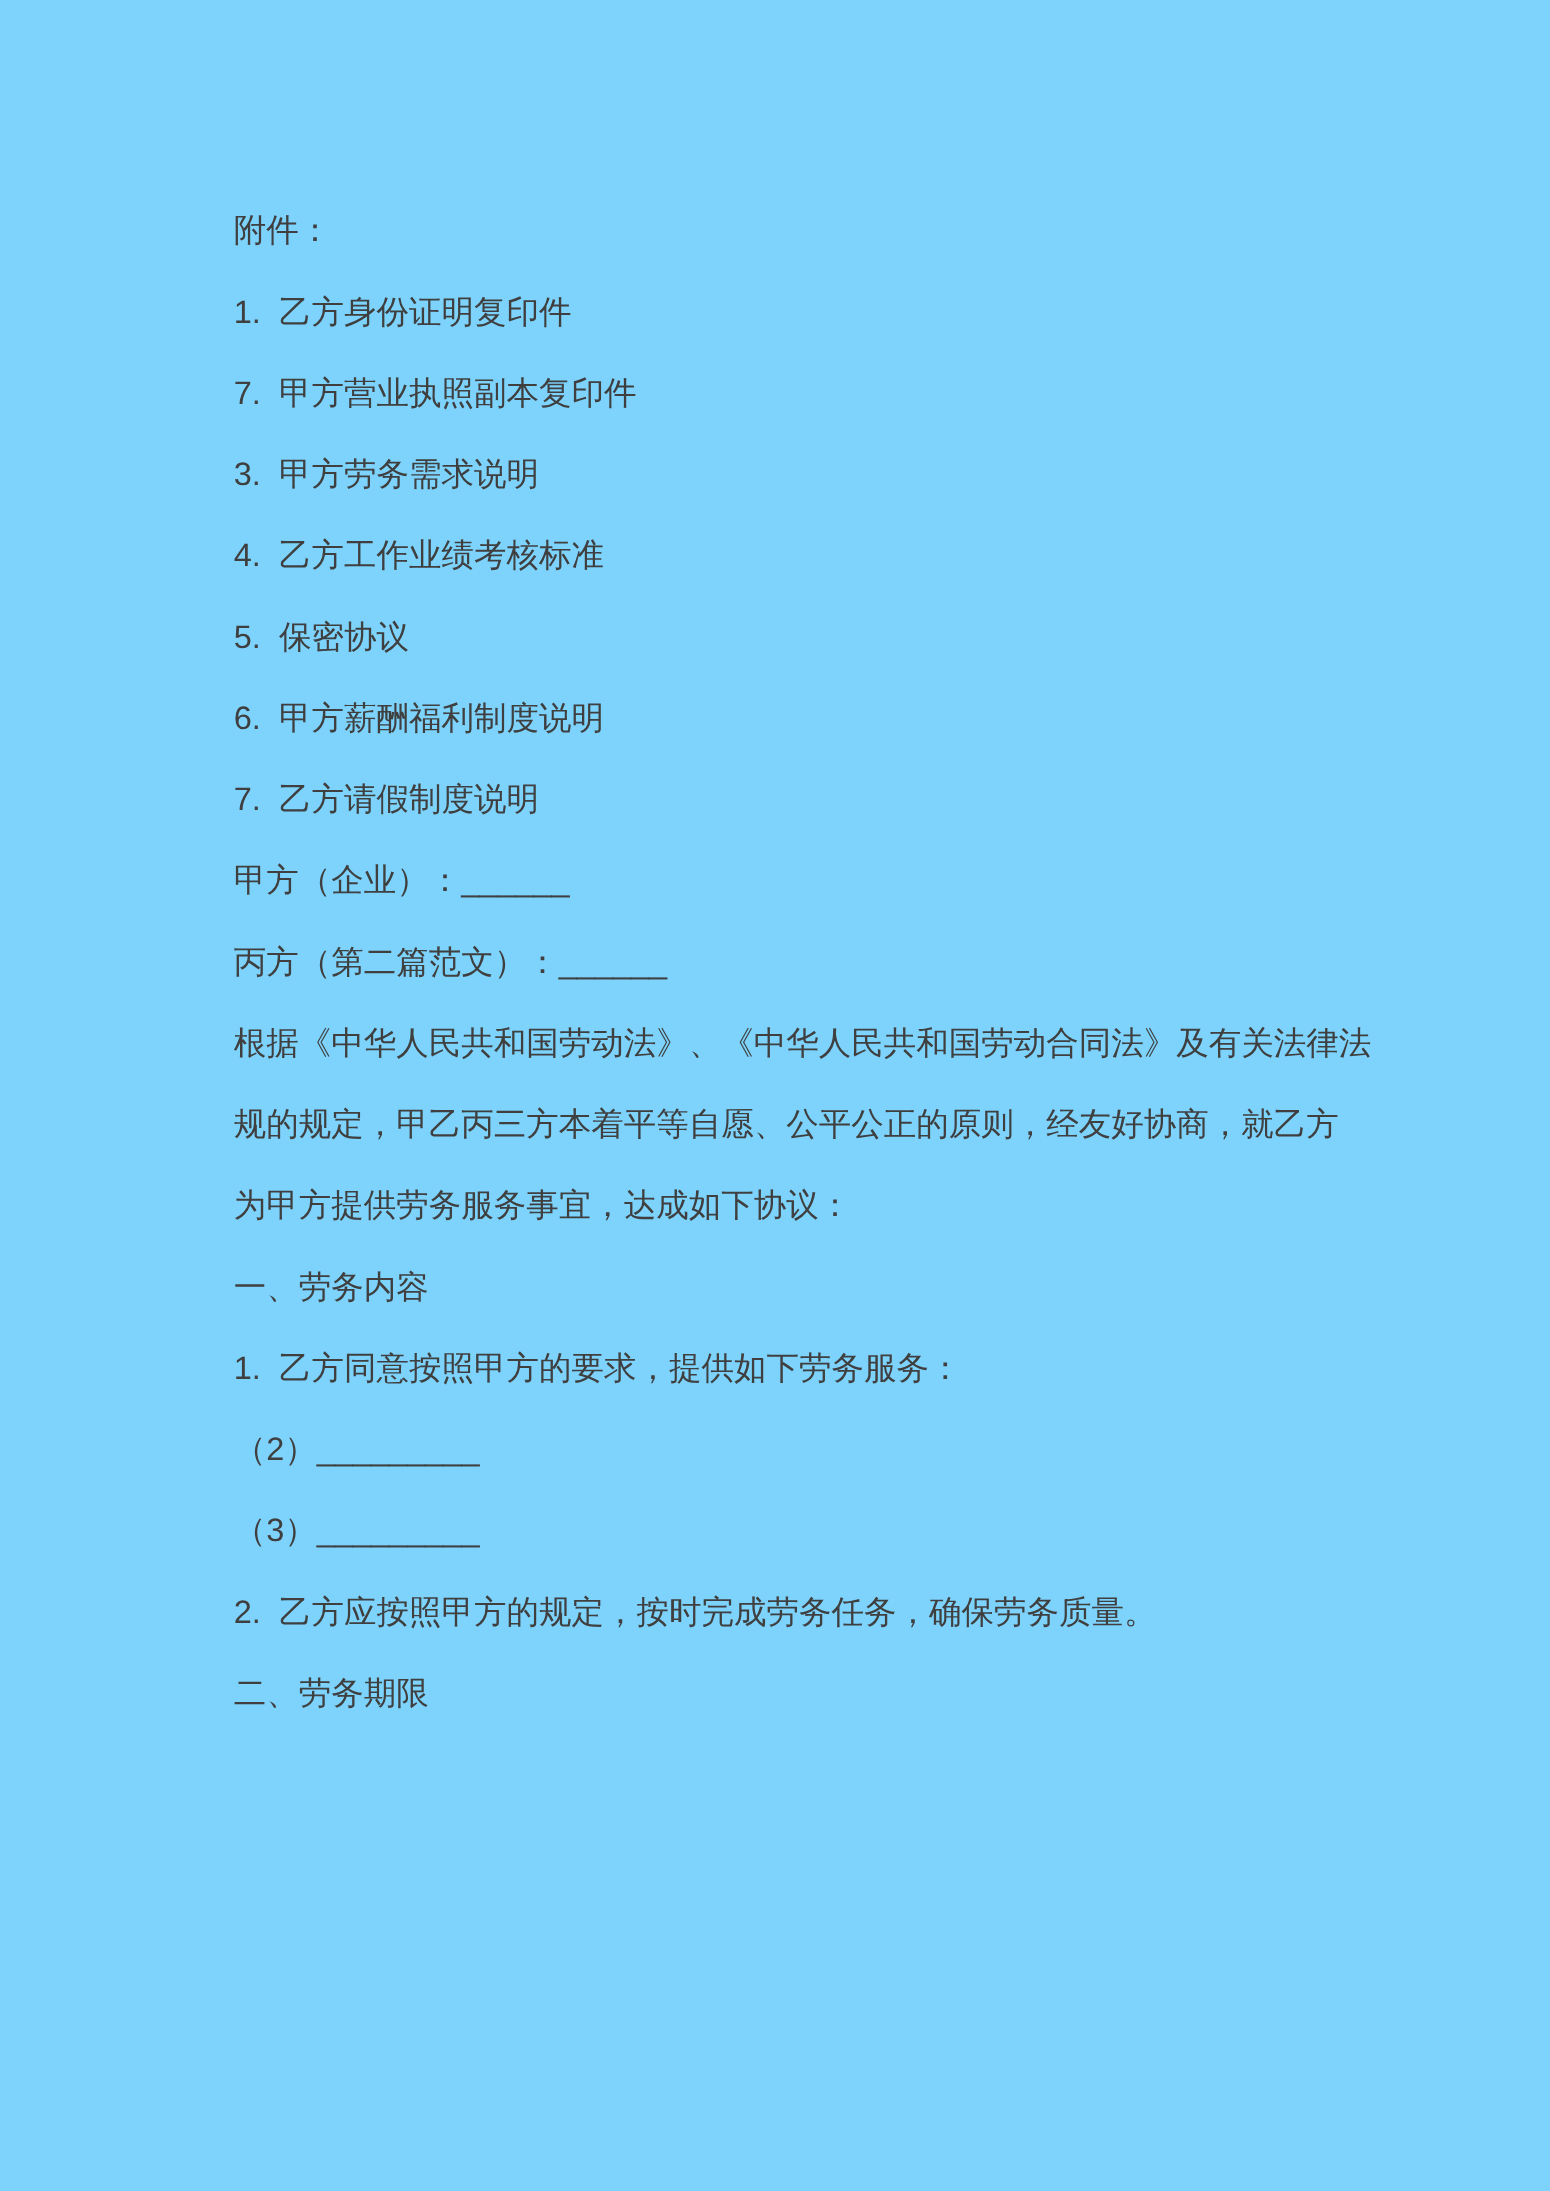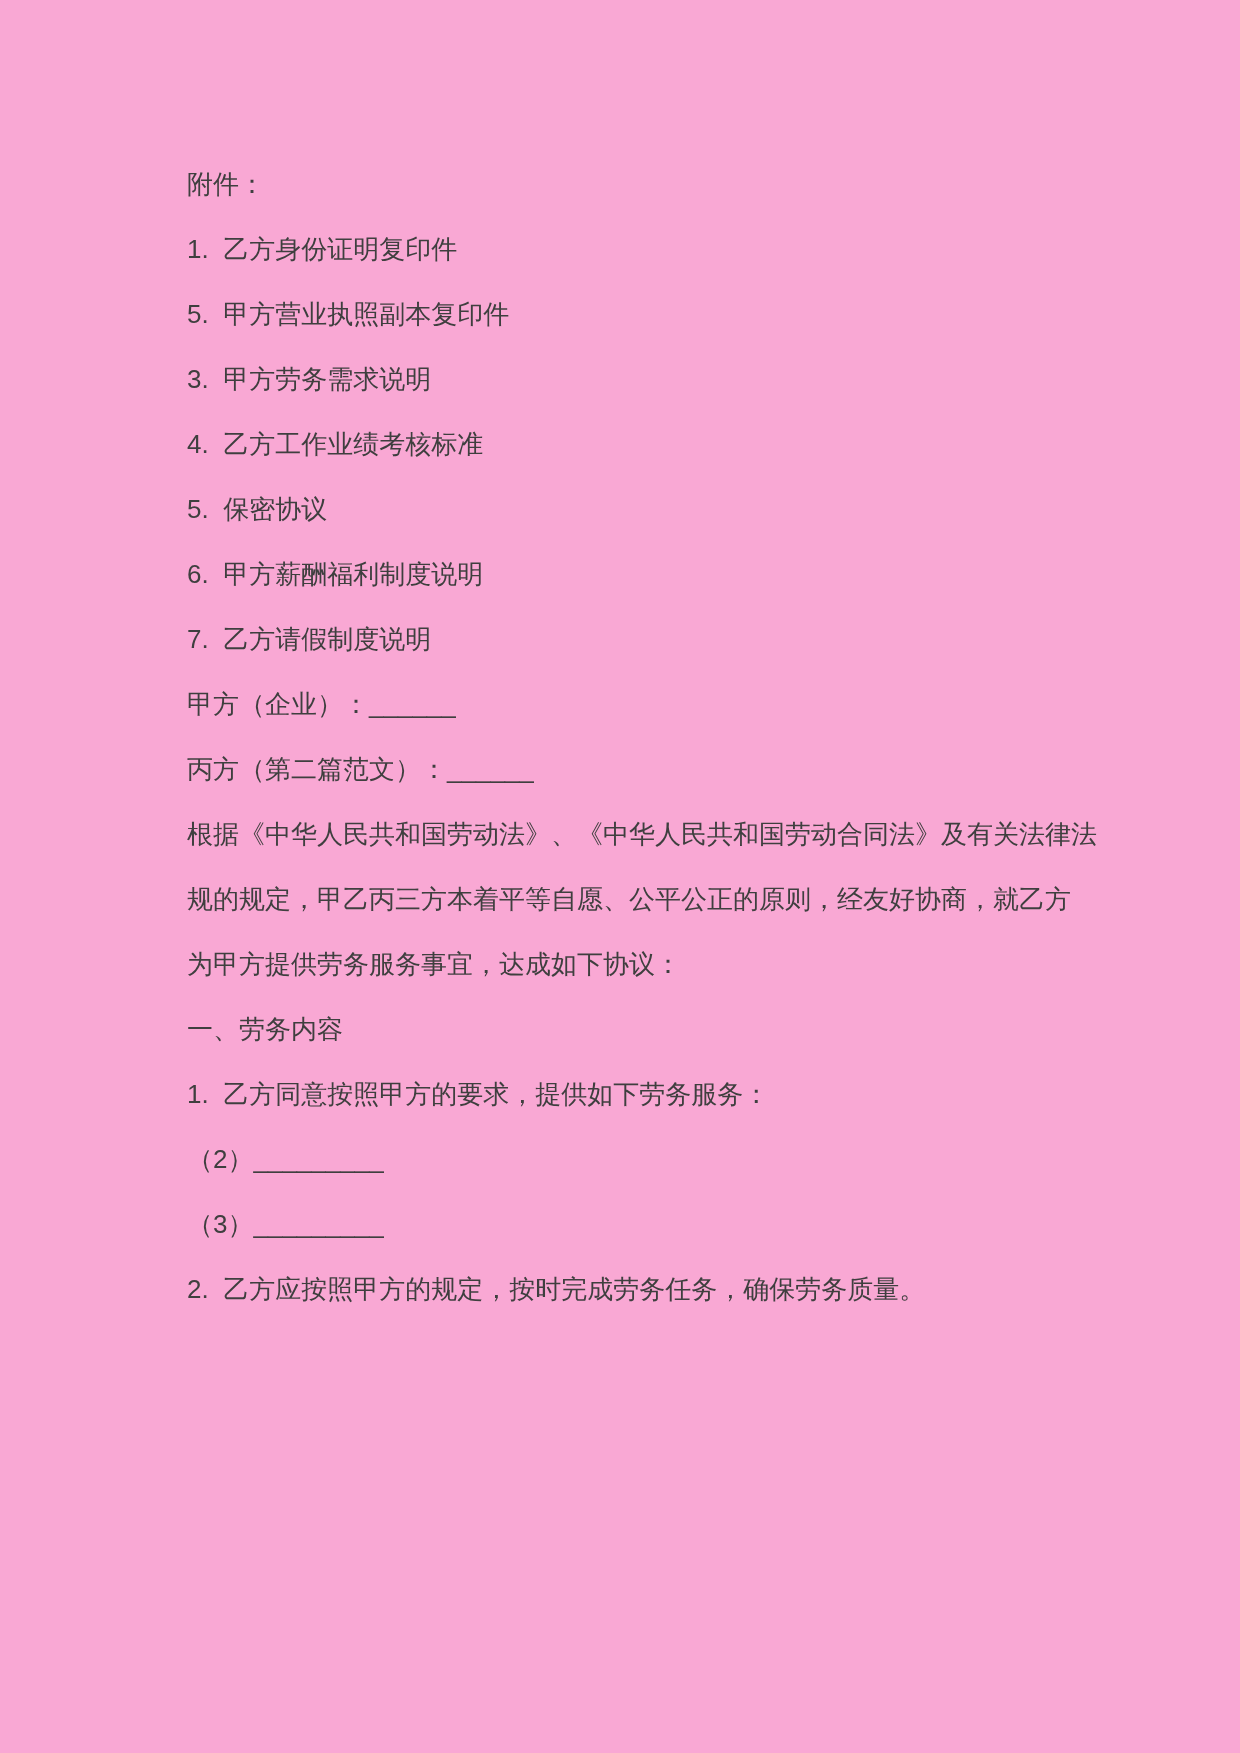--- a/index.html
+++ b/index.html
@@ -4,21 +4,21 @@
 <style>
   html, body {
     margin: 0;
     padding: 0;
     background: #ffffff;
   }
   .page {
     position: relative;
     width: 1240px;
     height: 1753px;
-    background: #f9a8d4;
+    background: #7dd3fc;
     overflow: hidden;
     font-family: "Liberation Sans", sans-serif;
     color: #3f3f3f;
   }
   .doc {
     position: absolute;
     left: 187px;
     top: 152px;
     width: 900px;
   }
@@ -33,21 +33,21 @@
 </style>
 </head>
 <body>
 
 <div class="page">
   <div class="doc">
 
     <div class="line">附件：</div>
 
     <div class="line">1.  乙方身份证明复印件</div>
-    <div class="line">5.  甲方营业执照副本复印件</div>
+    <div class="line">7.  甲方营业执照副本复印件</div>
     <div class="line">3.  甲方劳务需求说明</div>
     <div class="line">4.  乙方工作业绩考核标准</div>
     <div class="line">5.  保密协议</div>
     <div class="line">6.  甲方薪酬福利制度说明</div>
     <div class="line">7.  乙方请假制度说明</div>
 
 
     <div class="line">甲方（企业）：______</div>
     <div class="line">丙方（第二篇范文）：______</div>
 
@@ -56,15 +56,16 @@
     <div class="line">为甲方提供劳务服务事宜，达成如下协议：</div>
 
     <div class="line">一、劳务内容</div>
     <div class="line">1.  乙方同意按照甲方的要求，提供如下劳务服务：</div>
 
     <div class="line">（2）_________</div>
     <div class="line">（3）_________</div>
 
     <div class="line">2.  乙方应按照甲方的规定，按时完成劳务任务，确保劳务质量。</div>
 
+    <div class="line">二、劳务期限</div>
 
   </div>
 </div>
 
 </body></html>

